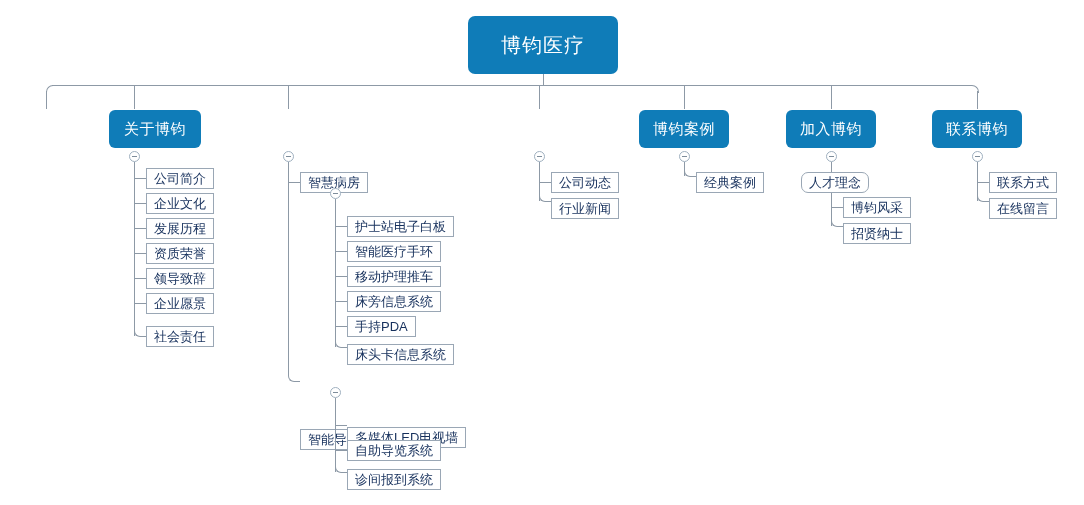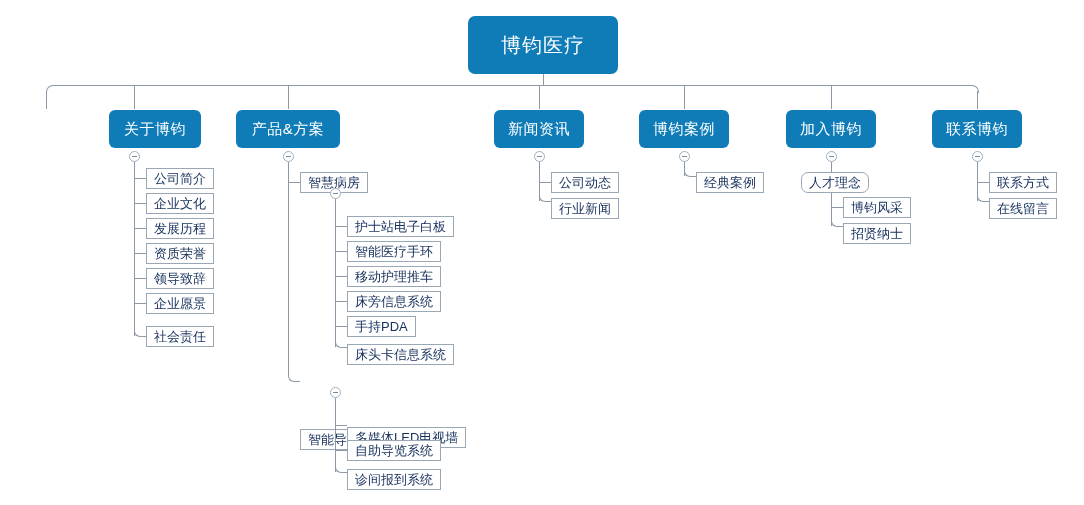--- a/index.html
+++ b/index.html
@@ -82,23 +82,21 @@
 
   <div class="ln lnv" style="left:134px;top:85px;height:24px;"></div>
   <div class="ln lnv" style="left:288px;top:85px;height:24px;"></div>
   <div class="ln lnv" style="left:539px;top:85px;height:24px;"></div>
   <div class="ln lnv" style="left:684px;top:85px;height:24px;"></div>
   <div class="ln lnv" style="left:831px;top:85px;height:24px;"></div>
 
 
   <div class="node lvl2" style="left:88px;top:110px;width:92px;height:38px;margin-left:21px;">关于博钧</div>
 
-  <div class="node lvl2" style="left:236px;top:110px;width:104px;height:38px;">产品&amp;方案</div>
-
-  <div class="node lvl2" style="left:494px;top:110px;width:90px;height:38px;">新闻资讯</div>
+
 
   <div class="node lvl2" style="left:639px;top:110px;width:90px;height:38px;">博钧案例</div>
 
   <div class="node lvl2" style="left:786px;top:110px;width:90px;height:38px;">加入博钧</div>
 
   <div class="node lvl2" style="left:932px;top:110px;width:90px;height:38px;">联系博钧</div>
 
   <div class="toggle" style="left:129px;top:151px;"></div>
   <div class="toggle" style="left:283px;top:151px;"></div>
   <div class="toggle" style="left:534px;top:151px;"></div>

